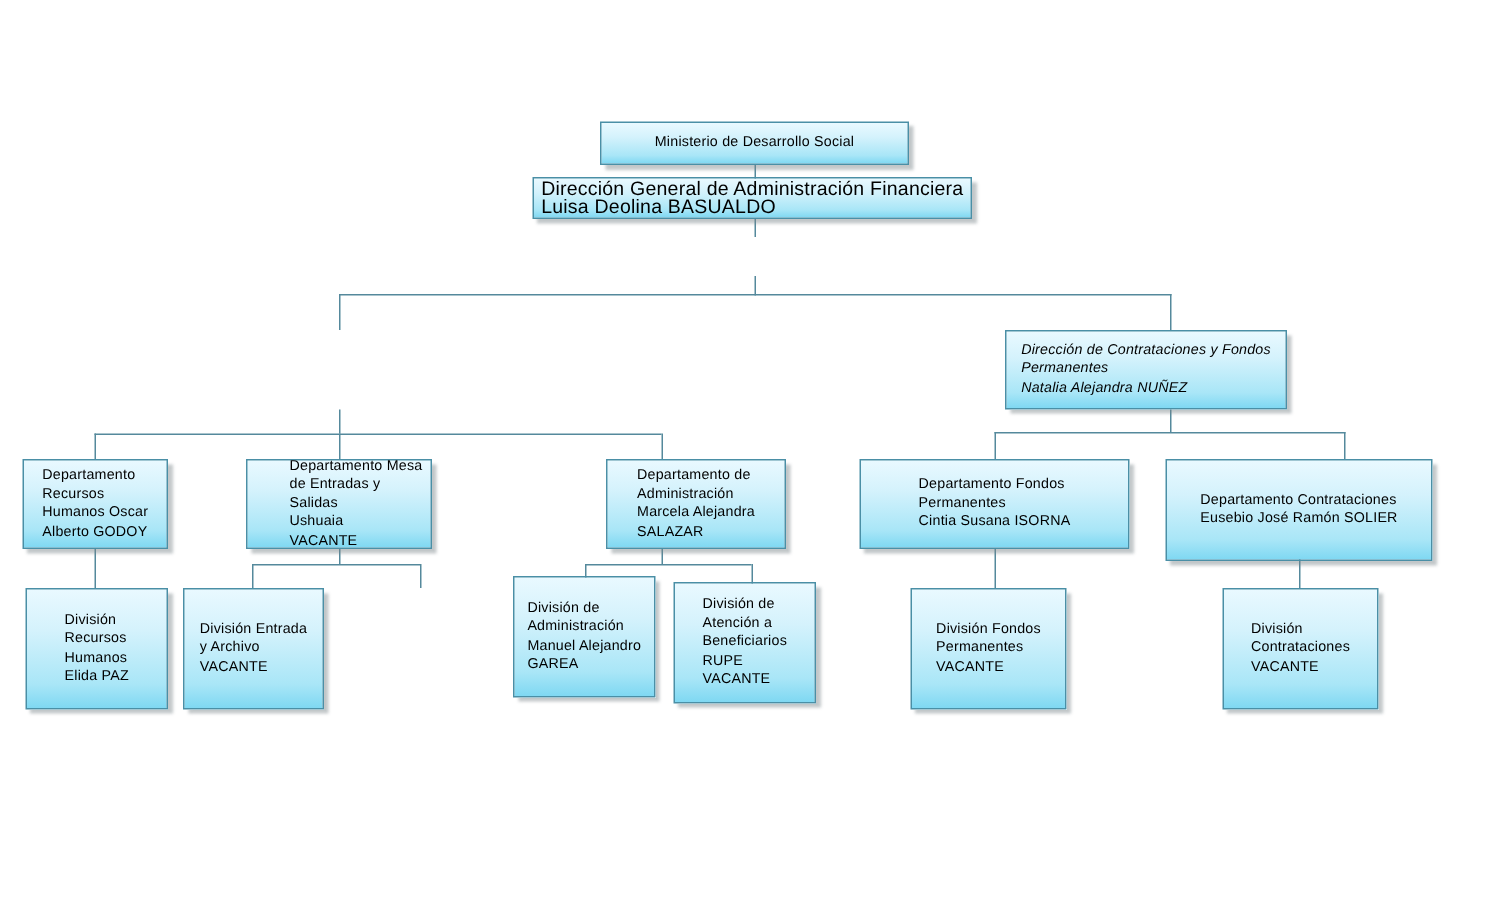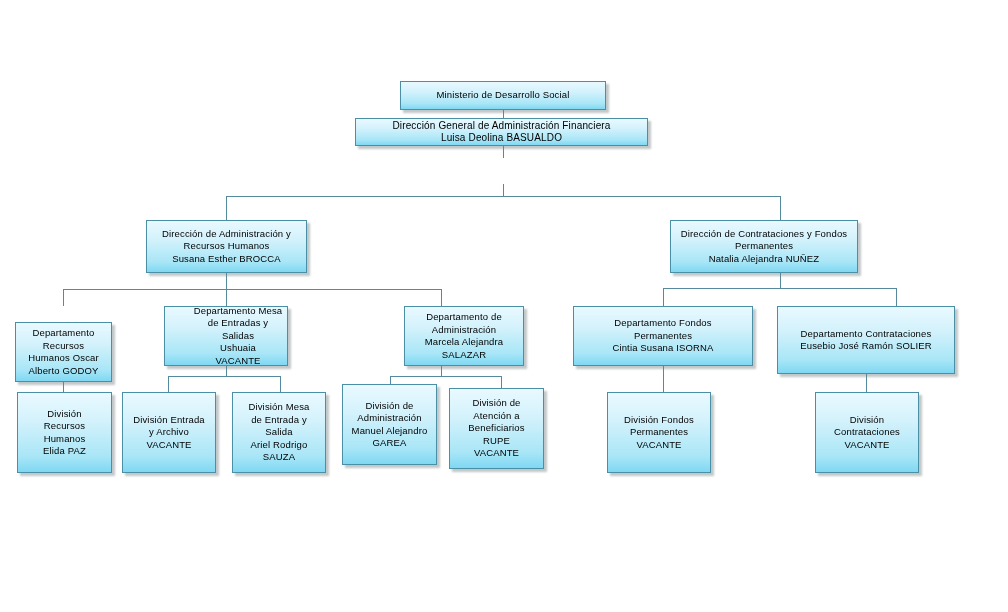--- a/index.html
+++ b/index.html
@@ -22,33 +22,33 @@
   }
   .node {
     position: absolute;
     box-sizing: border-box;
     border: 1px solid #4a8fa6;
     background: linear-gradient(to bottom, #e9f9ff 0%, #d4f2fc 35%, #a9e6f7 80%, #7fd8f2 100%);
     box-shadow: 3px 3px 2px rgba(120,130,135,0.45);
     display: flex;
     align-items: center;
     justify-content: center;
-    text-align: center;
+    text-align: left;
     color: #000000;
     font-size: 9.5px;
     line-height: 12.5px;
     letter-spacing: 0.15px;
     padding: 2px 4px;
     z-index: 3;
   }
   .node .lbl {
     display: block;
     white-space: pre-line;
   }
-  .node.level-1 { font-size: 10px; }
+  .node.level-1 { font-size: 13px; }
   .conn {
     position: absolute;
     background: #55899c;
     z-index: 1;
   }
   .conn.v { width: 1px; }
   .conn.h { height: 1px; }
 </style>
 </head>
 <body>
@@ -94,33 +94,28 @@
   <div class="node level-0" style="left:400px; top:81px; width:206px; height:29px;">
     <span class="lbl">Ministerio de Desarrollo Social</span>
   </div>
 
   <div class="node level-1" style="left:355px; top:118px; width:293px; height:28px;">
     <span class="lbl">Dirección General de Administración Financiera
 Luisa Deolina BASUALDO</span>
   </div>
 
 
-  <div class="node level-3" style="left:146px; top:220px; width:161px; height:53px;">
-    <span class="lbl">Dirección de Administración  y
-Recursos Humanos
-Susana Esther BROCCA</span>
-  </div>
 
-  <div class="node level-3" style="left:670px; top:220px; width:188px; height:53px;">
+  <div class="node level-3" style="left:670px; top:220px; width:188px; height:53px;font-style:italic;">
     <span class="lbl">Dirección de Contrataciones y Fondos
 Permanentes
 Natalia Alejandra NUÑEZ</span>
   </div>
 
-  <div class="node level-4" style="left:15px; top:306px; width:97px; height:60px;margin-top:16px;">
+  <div class="node level-4" style="left:15px; top:306px; width:97px; height:60px;">
     <span class="lbl">Departamento
 Recursos
 Humanos Oscar
 Alberto GODOY</span>
   </div>
 
   <div class="node level-4" style="left:164px; top:306px; width:124px; height:60px;padding-left:28px;">
     <span class="lbl">Departamento Mesa
 de Entradas y Salidas
 Ushuaia
@@ -151,27 +146,20 @@
 Humanos
 Elida PAZ</span>
   </div>
 
   <div class="node level-5" style="left:122px; top:392px; width:94px; height:81px;">
     <span class="lbl">División Entrada
 y Archivo
 VACANTE</span>
   </div>
 
-  <div class="node level-5" style="left:232px; top:392px; width:94px; height:81px;">
-    <span class="lbl">División Mesa
-de Entrada y
-Salida
-Ariel Rodrigo
-SAUZA</span>
-  </div>
 
   <div class="node level-5" style="left:342px; top:384px; width:95px; height:81px;">
     <span class="lbl">División de
 Administración
 Manuel Alejandro
 GAREA</span>
   </div>
 
   <div class="node level-5" style="left:449px; top:388px; width:95px; height:81px;">
     <span class="lbl">División de

